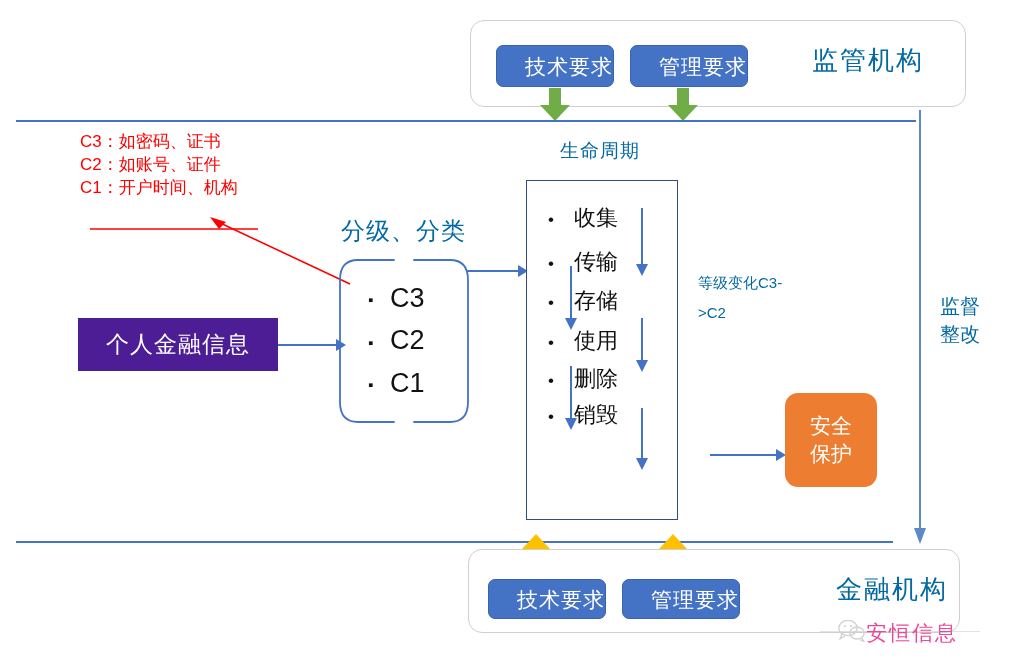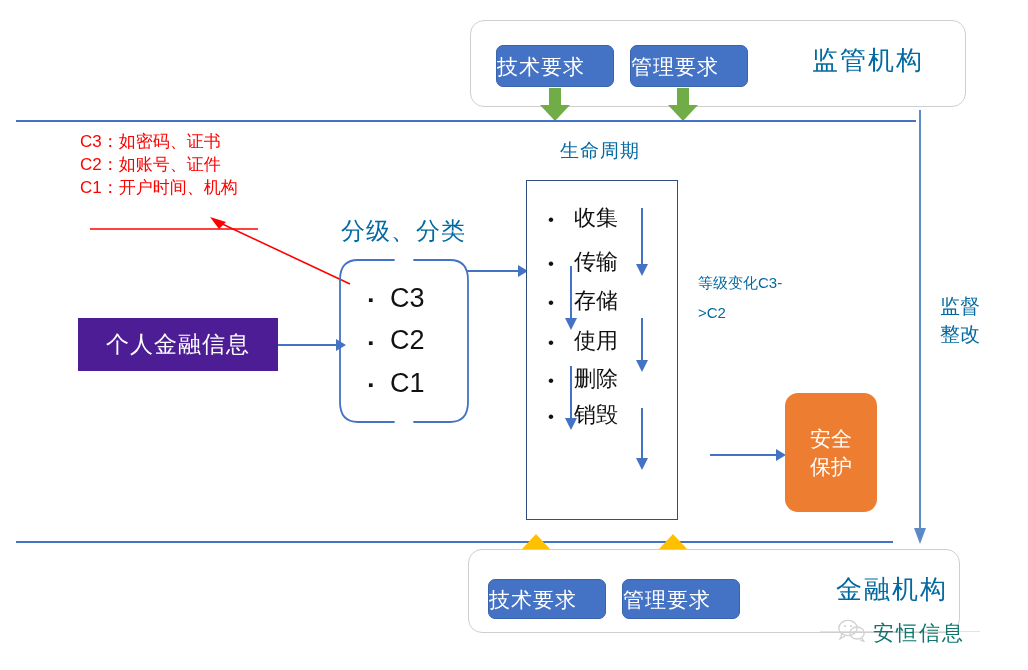--- a/index.html
+++ b/index.html
@@ -22,21 +22,21 @@
     box-sizing:border-box;
   }
   .req-btn{
     position:absolute;
     background:#4472c4;
     border:1px solid #3a63ad;
     border-radius:7px;
     color:#ffffff;
     font-size:21px;
     line-height:1;
-    display:flex;align-items:center;justify-content:flex-start;
+    display:flex;align-items:center;justify-content:flex-end;
     letter-spacing:1px;
     box-sizing:border-box;
   }
   .org-label{
     position:absolute;
     font-size:26px;
     color:#0369a1;
     letter-spacing:2px;
     white-space:nowrap;
   }
@@ -109,22 +109,22 @@
     font-size:21px;
     line-height:28px;
     text-align:center;
     display:flex;flex-direction:column;
     align-items:center;justify-content:center;
   }
 
   
   .watermark{
     position:absolute;
-    display:flex;align-items:center;gap:7px;
-    color:#0f766e;
+    display:flex;align-items:center;
+    color:#ec4899;
     font-size:21px;
     letter-spacing:2px;
   }
   .wm-line{position:absolute;border-top:1px solid #e2e2e2;}
 </style>
 </head>
 <body>
 
 <div id="stage">
 
@@ -255,21 +255,21 @@
     <div>&gt;C2</div>
   </div>
 
   <div class="abs" style="left:710px;top:444px;width:76px;height:22px;">
     <svg width="76" height="22" viewBox="0 0 76 22">
       <line x1="0" y1="11" x2="66" y2="11" stroke="#4472c4" stroke-width="2"></line>
       <polygon points="66,5 76,11 66,17" fill="#4472c4"></polygon>
     </svg>
   </div>
 
-  <div class="orange-box" style="left:785px;top:393px;width:92px;height:119px;">
+  <div class="orange-box" style="left:785px;top:393px;width:92px;height:94px;">
     <span>安全</span>
     <span>保护</span>
   </div>
 
   <div class="abs" style="left:912px;top:110px;width:16px;height:440px;">
     <svg width="16" height="440" viewBox="0 0 16 440">
       <line x1="8" y1="0" x2="8" y2="418" stroke="#5b8ac5" stroke-width="2"></line>
       <polygon points="2,418 14,418 8,434" fill="#5b8ac5"></polygon>
     </svg>
   </div>

